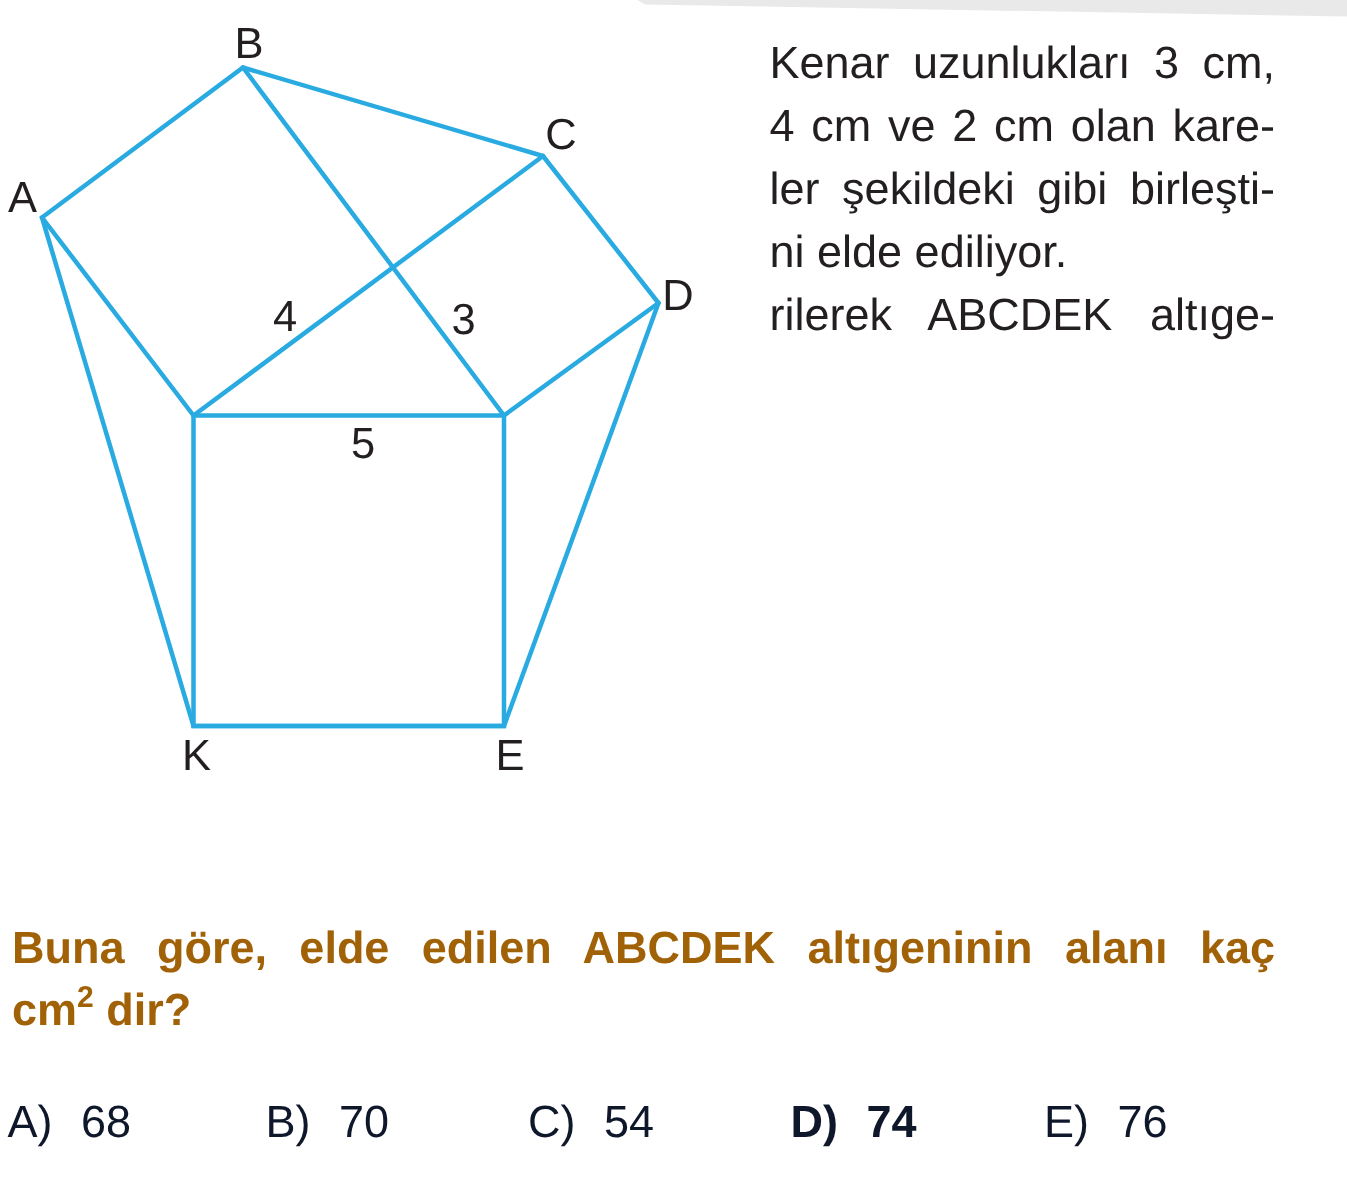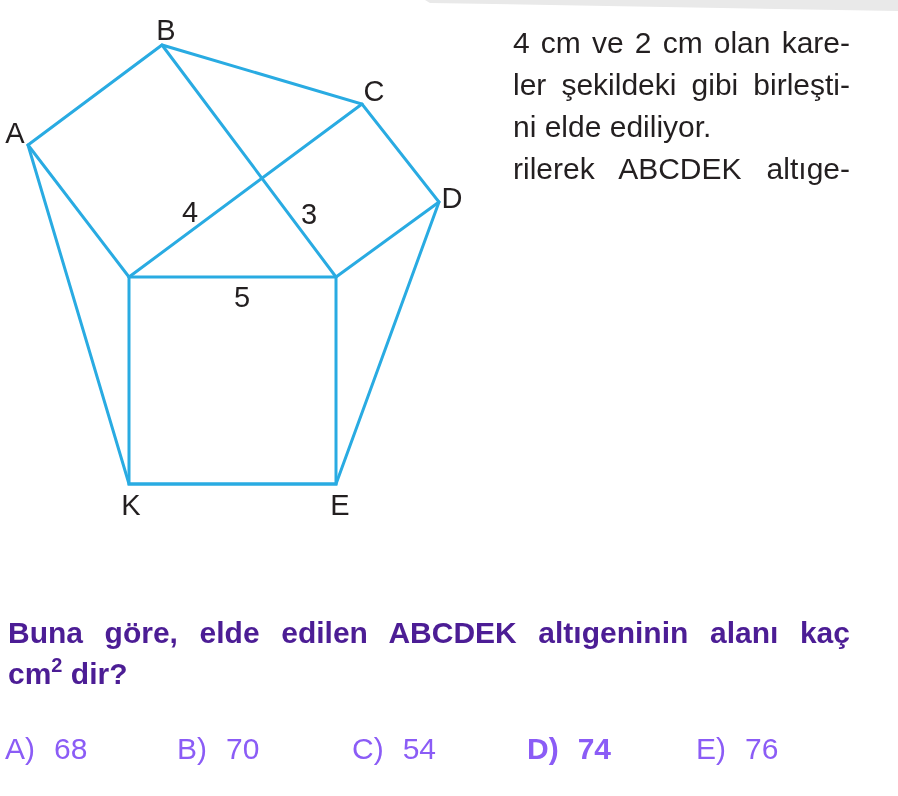--- a/index.html
+++ b/index.html
@@ -49,21 +49,21 @@
   .statement .jline.last {
     text-align-last: left;
   }
   .question {
     position: absolute;
     left: 8px;
     top: 612px;
     width: 842px;
     font-size: 30px;
     font-weight: bold;
-    color: #4c1d95;
+    color: #a16207;
   }
   .question .jline {
     line-height: 41px;
     text-align: justify;
     text-align-last: justify;
     white-space: nowrap;
   }
   .question .line2 {
     line-height: 41px;
     text-align: left;
@@ -75,21 +75,21 @@
     vertical-align: super;
     line-height: 0;
   }
   .options {
     position: absolute;
     left: 0;
     top: 732px;
     width: 898px;
     height: 40px;
     font-size: 30px;
-    color: #8b5cf6;
+    color: #0f172a;
   }
   .option {
     position: absolute;
     top: 0;
     white-space: nowrap;
   }
   .option .opt-value {
     margin-left: 19px;
   }
   .opt-a { left: 5px; }
@@ -123,20 +123,21 @@
   <span class="vlabel" style="left:374px; top:91px;">C</span>
   <span class="vlabel" style="left:452px; top:198px;">D</span>
   <span class="vlabel" style="left:340px; top:505px;">E</span>
   <span class="vlabel" style="left:131px; top:505px;">K</span>
 
   <span class="slabel" style="left:190px; top:212px;">4</span>
   <span class="slabel" style="left:309px; top:214px;">3</span>
   <span class="slabel" style="left:242px; top:297px;">5</span>
 
   <div class="statement">
+    <div class="jline">Kenar uzunlukları 3 cm,</div>
     <div class="jline">4 cm ve 2 cm olan kare-</div>
     <div class="jline">ler şekildeki gibi birleşti-</div>
     <div class="jline last">ni elde ediliyor.</div>
     <div class="jline">rilerek ABCDEK altıge-</div>
   </div>
 
   <div class="question">
     <div class="jline">Buna göre, elde edilen ABCDEK altıgeninin alanı kaç</div>
     <div class="line2"><span>cm</span><sup>2</sup><span> dir?</span></div>
   </div>

